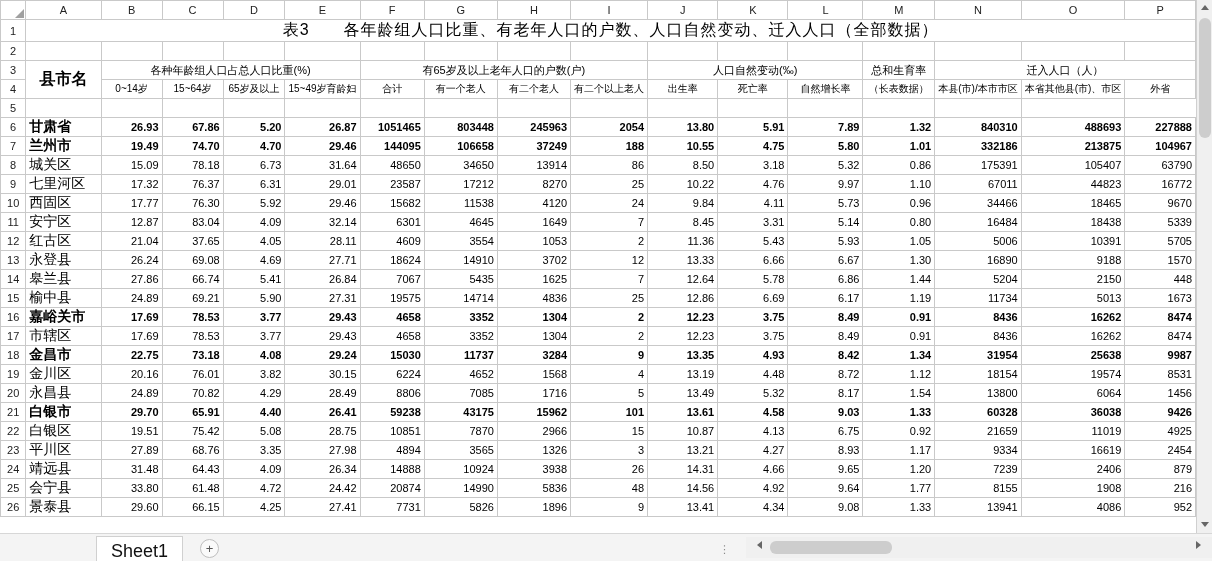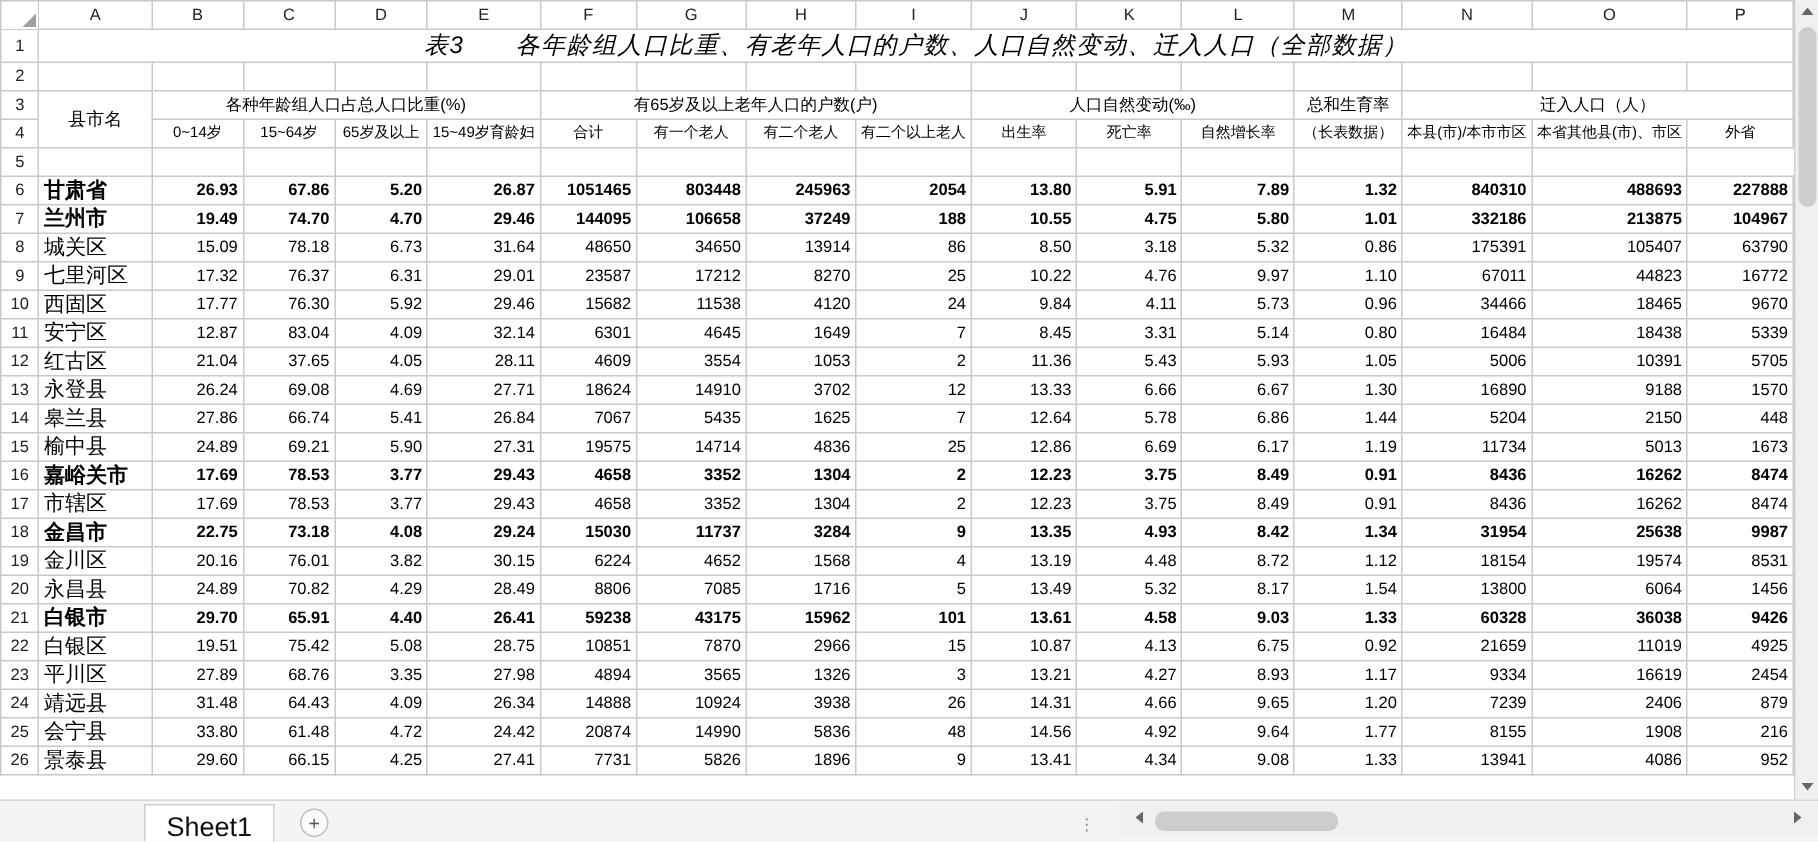--- a/index.html
+++ b/index.html
@@ -86,36 +86,35 @@
   col.c-O  { width: 74px; }
   col.c-P  { width: 72px; }
 
   
   .title-cell {
     font-size: 16px;
     font-weight: bold;
     text-align: center;
     letter-spacing: 1px;
     height: 26px;
-    font-style: italic;
   }
   .row-title td { height: 26px; }
 
   
   .hdr {
     background: #00e5ff;
     text-align: center;
     font-size: 11px;
     font-weight: normal;
     color: #000;
     border: 1px solid #5a5a5a;
     line-height: 1.15;
     white-space: normal;
   }
-  .hdr.big { font-size: 12px; font-weight: normal; }
+  .hdr.big { font-size: 16px; font-weight: bold; }
   .hdr.small { font-size: 10px; }
   .hdr-h { height: 24px; }
   .hdr-h2 { height: 34px; }
 
   
   .namecell {
     background: #ddf5dd;
     text-align: left;
     padding-left: 5px;
     font-size: 14px;

